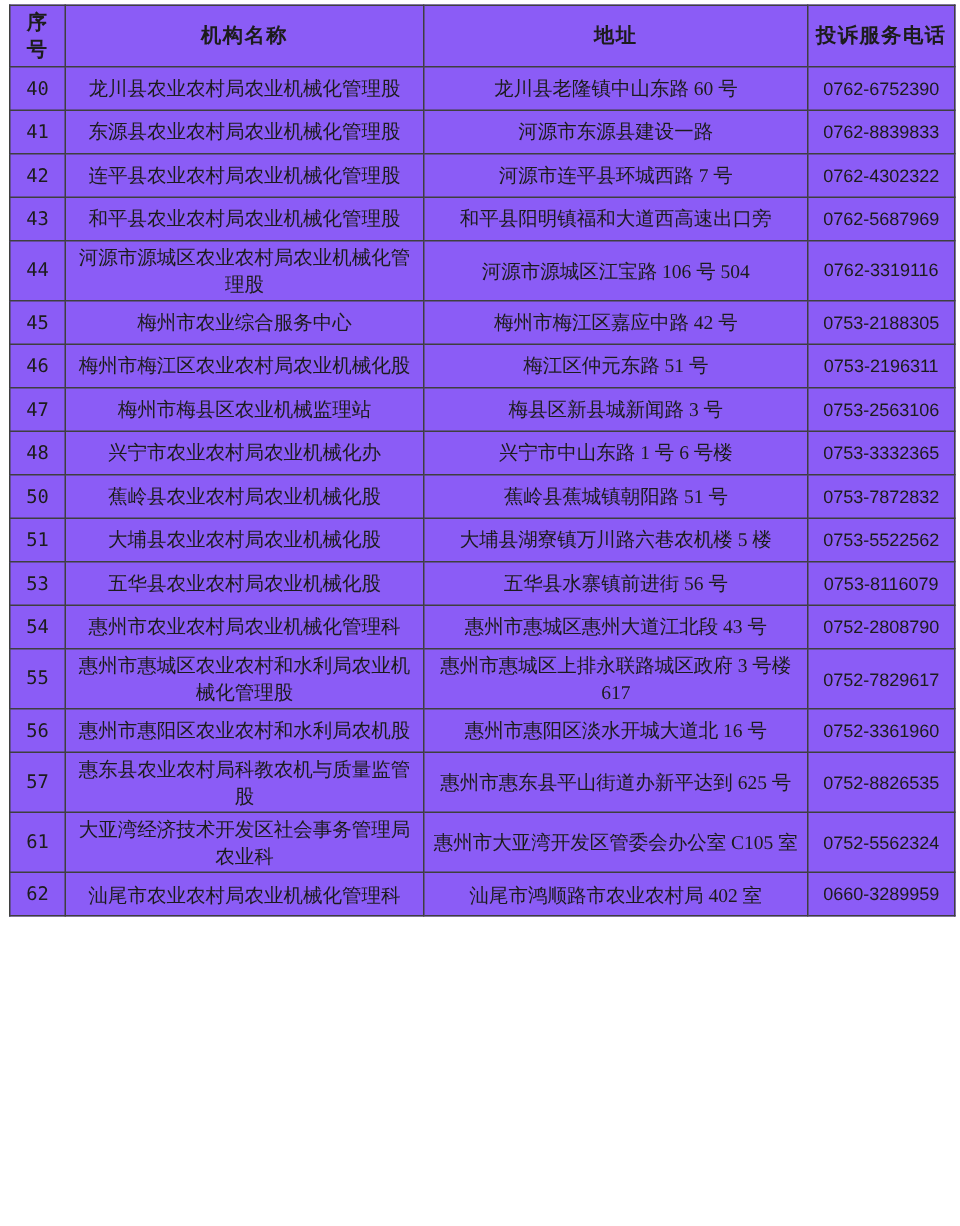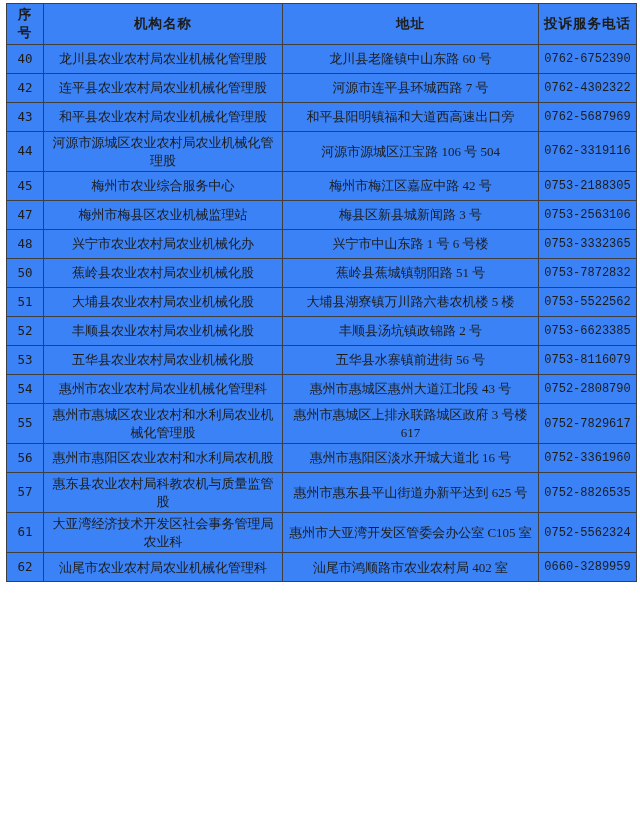--- a/index.html
+++ b/index.html
@@ -15,21 +15,21 @@
     background: #ffffff;
     overflow: hidden;
   }
   table.agency-table {
     position: absolute;
     left: 6px;
     top: 3px;
     width: 630px;
     border-collapse: collapse;
     table-layout: fixed;
-    background: #3b82f6;
+    background: #8b5cf6;
   }
   table.agency-table col.c-index   { width: 37px; }
   table.agency-table col.c-name    { width: 239px; }
   table.agency-table col.c-address { width: 256px; }
   table.agency-table col.c-phone   { width: 98px; }
   table.agency-table th,
   table.agency-table td {
     border: 1px solid #3f3f3f;
     text-align: center;
     vertical-align: middle;
@@ -42,21 +42,21 @@
     font-weight: bold;
     height: 26px;
     letter-spacing: 1px;
   }
   table.agency-table td {
     font-size: 13px;
     line-height: 1.35;
     height: 24px;
   }
   table.agency-table td.cell-phone {
-    font-family: Liberation Mono, monospace;
+    font-family: Liberation Sans, sans-serif;
     font-size: 12px;
     letter-spacing: 0px;
   }
   table.agency-table td.cell-index {
     font-family: "DejaVu Sans Mono", monospace;
     font-size: 12.5px;
     border-radius: 14px;
   }
 </style>
 </head>
@@ -79,20 +79,26 @@
       </tr>
     </thead>
     <tbody>
         <tr>
           <td class="cell-index">40</td>
           <td class="cell-name">龙川县农业农村局农业机械化管理股</td>
           <td class="cell-address">龙川县老隆镇中山东路 60 号</td>
           <td class="cell-phone">0762-6752390</td>
         </tr>
         <tr>
+          <td class="cell-index">41</td>
+          <td class="cell-name">东源县农业农村局农业机械化管理股</td>
+          <td class="cell-address">河源市东源县建设一路</td>
+          <td class="cell-phone">0762-8839833</td>
+        </tr>
+        <tr>
           <td class="cell-index">42</td>
           <td class="cell-name">连平县农业农村局农业机械化管理股</td>
           <td class="cell-address">河源市连平县环城西路 7 号</td>
           <td class="cell-phone">0762-4302322</td>
         </tr>
         <tr>
           <td class="cell-index">43</td>
           <td class="cell-name">和平县农业农村局农业机械化管理股</td>
           <td class="cell-address">和平县阳明镇福和大道西高速出口旁</td>
           <td class="cell-phone">0762-5687969</td>
@@ -103,20 +109,26 @@
           <td class="cell-address">河源市源城区江宝路 106 号 504</td>
           <td class="cell-phone">0762-3319116</td>
         </tr>
         <tr>
           <td class="cell-index">45</td>
           <td class="cell-name">梅州市农业综合服务中心</td>
           <td class="cell-address">梅州市梅江区嘉应中路 42 号</td>
           <td class="cell-phone">0753-2188305</td>
         </tr>
         <tr>
+          <td class="cell-index">46</td>
+          <td class="cell-name">梅州市梅江区农业农村局农业机械化股</td>
+          <td class="cell-address">梅江区仲元东路 51 号</td>
+          <td class="cell-phone">0753-2196311</td>
+        </tr>
+        <tr>
           <td class="cell-index">47</td>
           <td class="cell-name">梅州市梅县区农业机械监理站</td>
           <td class="cell-address">梅县区新县城新闻路 3 号</td>
           <td class="cell-phone">0753-2563106</td>
         </tr>
         <tr>
           <td class="cell-index">48</td>
           <td class="cell-name">兴宁市农业农村局农业机械化办</td>
           <td class="cell-address">兴宁市中山东路 1 号 6 号楼</td>
           <td class="cell-phone">0753-3332365</td>
@@ -125,26 +137,20 @@
           <td class="cell-index">50</td>
           <td class="cell-name">蕉岭县农业农村局农业机械化股</td>
           <td class="cell-address">蕉岭县蕉城镇朝阳路 51 号</td>
           <td class="cell-phone">0753-7872832</td>
         </tr>
         <tr>
           <td class="cell-index">51</td>
           <td class="cell-name">大埔县农业农村局农业机械化股</td>
           <td class="cell-address">大埔县湖寮镇万川路六巷农机楼 5 楼</td>
           <td class="cell-phone">0753-5522562</td>
-        </tr>
-        <tr>
-          <td class="cell-index">52</td>
-          <td class="cell-name">丰顺县农业农村局农业机械化股</td>
-          <td class="cell-address">丰顺县汤坑镇政锦路 2 号</td>
-          <td class="cell-phone">0753-6623385</td>
         </tr>
         <tr>
           <td class="cell-index">53</td>
           <td class="cell-name">五华县农业农村局农业机械化股</td>
           <td class="cell-address">五华县水寨镇前进街 56 号</td>
           <td class="cell-phone">0753-8116079</td>
         </tr>
         <tr>
           <td class="cell-index">54</td>
           <td class="cell-name">惠州市农业农村局农业机械化管理科</td>

